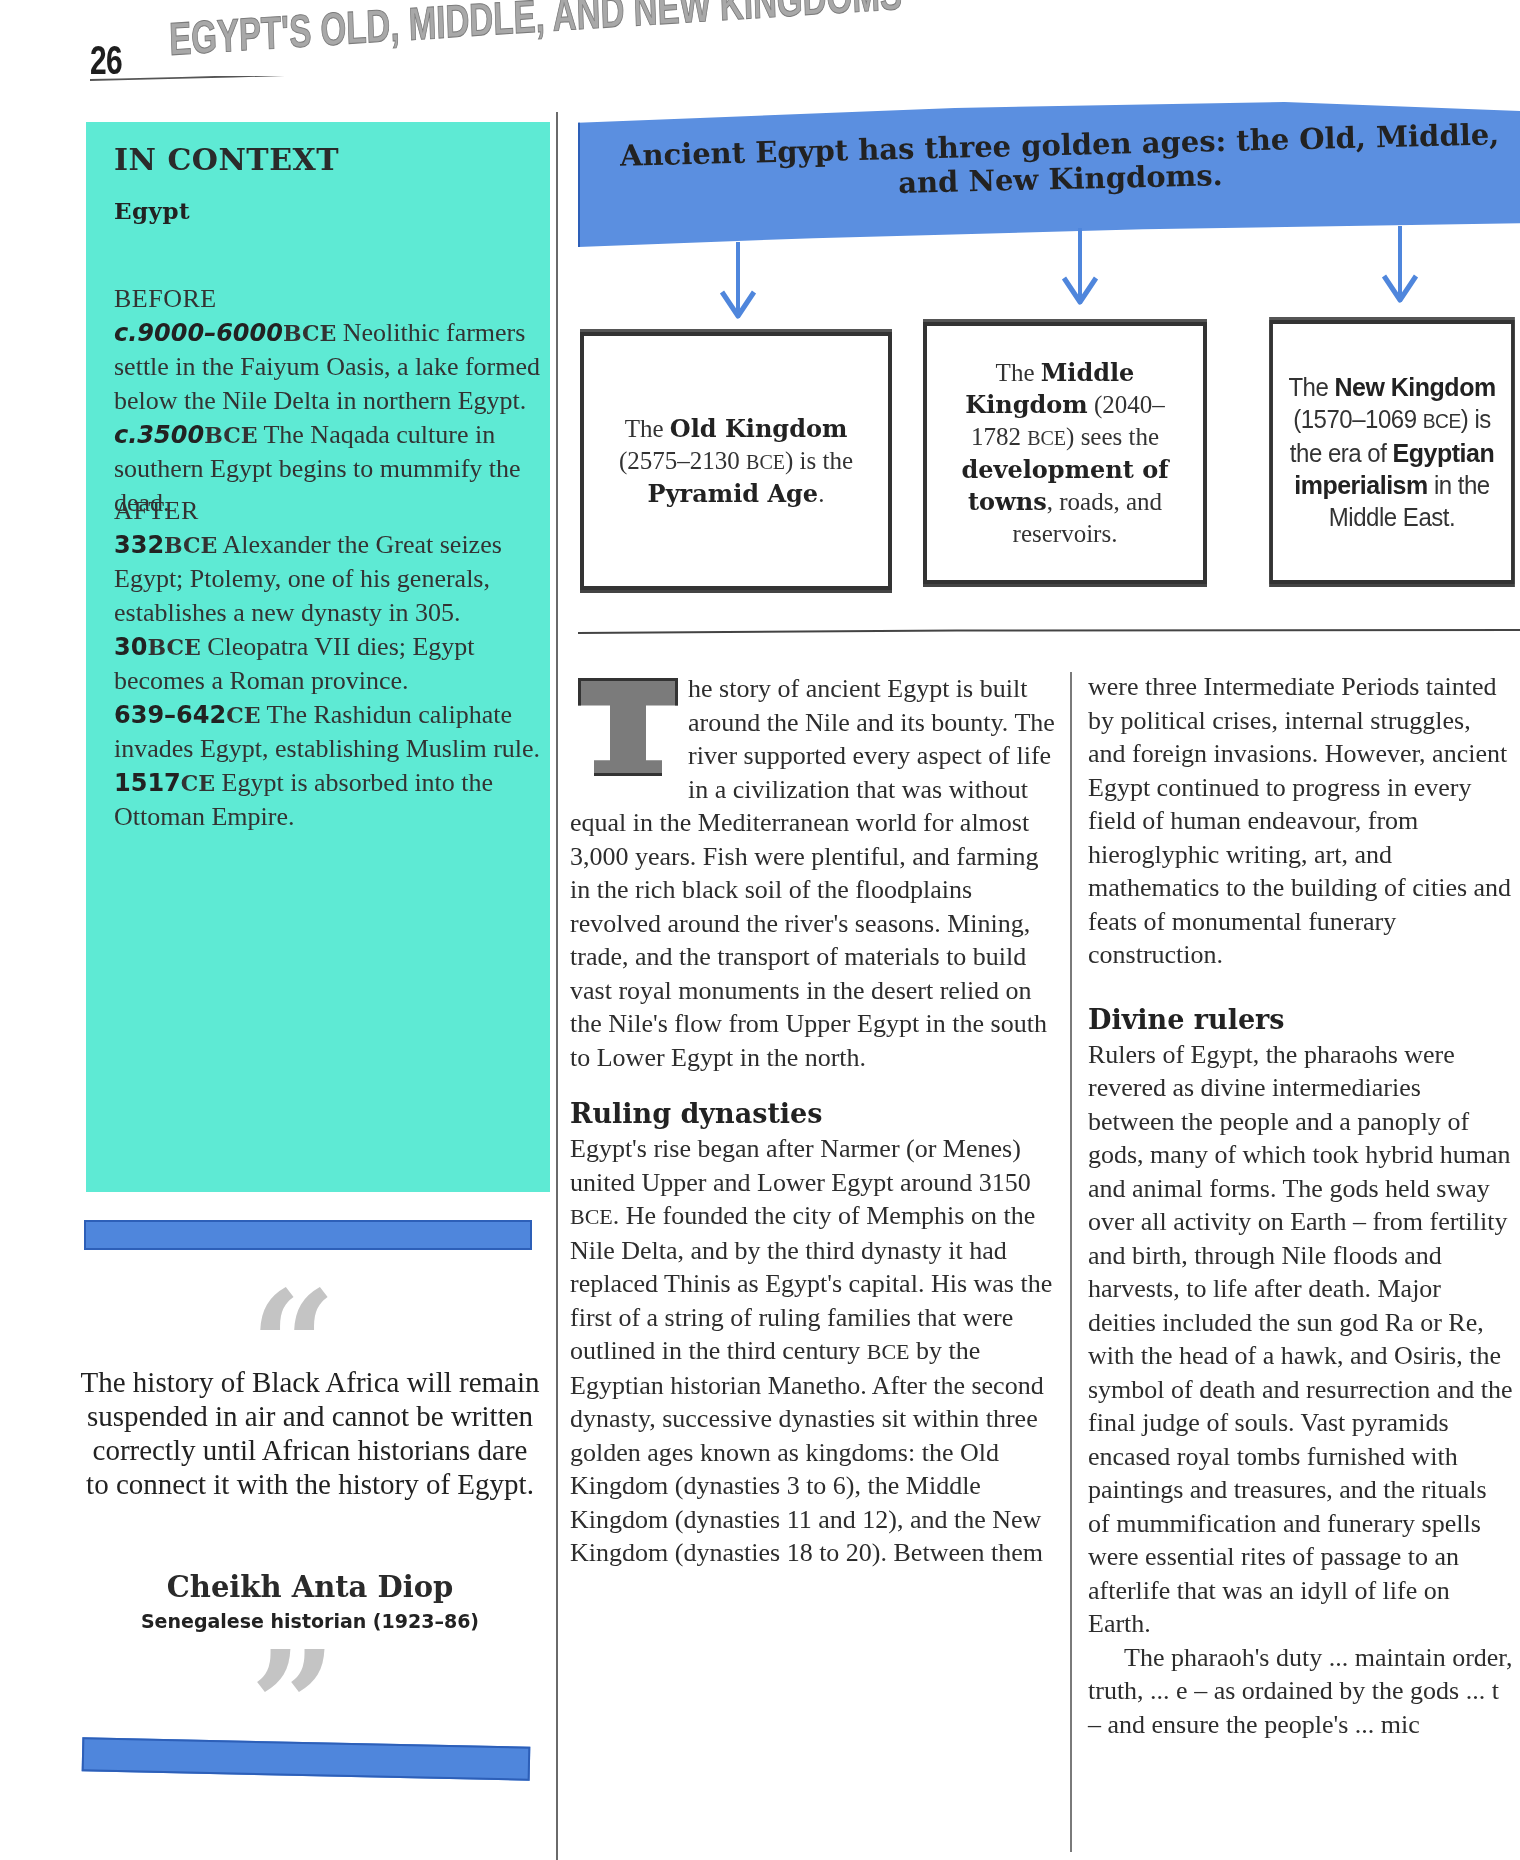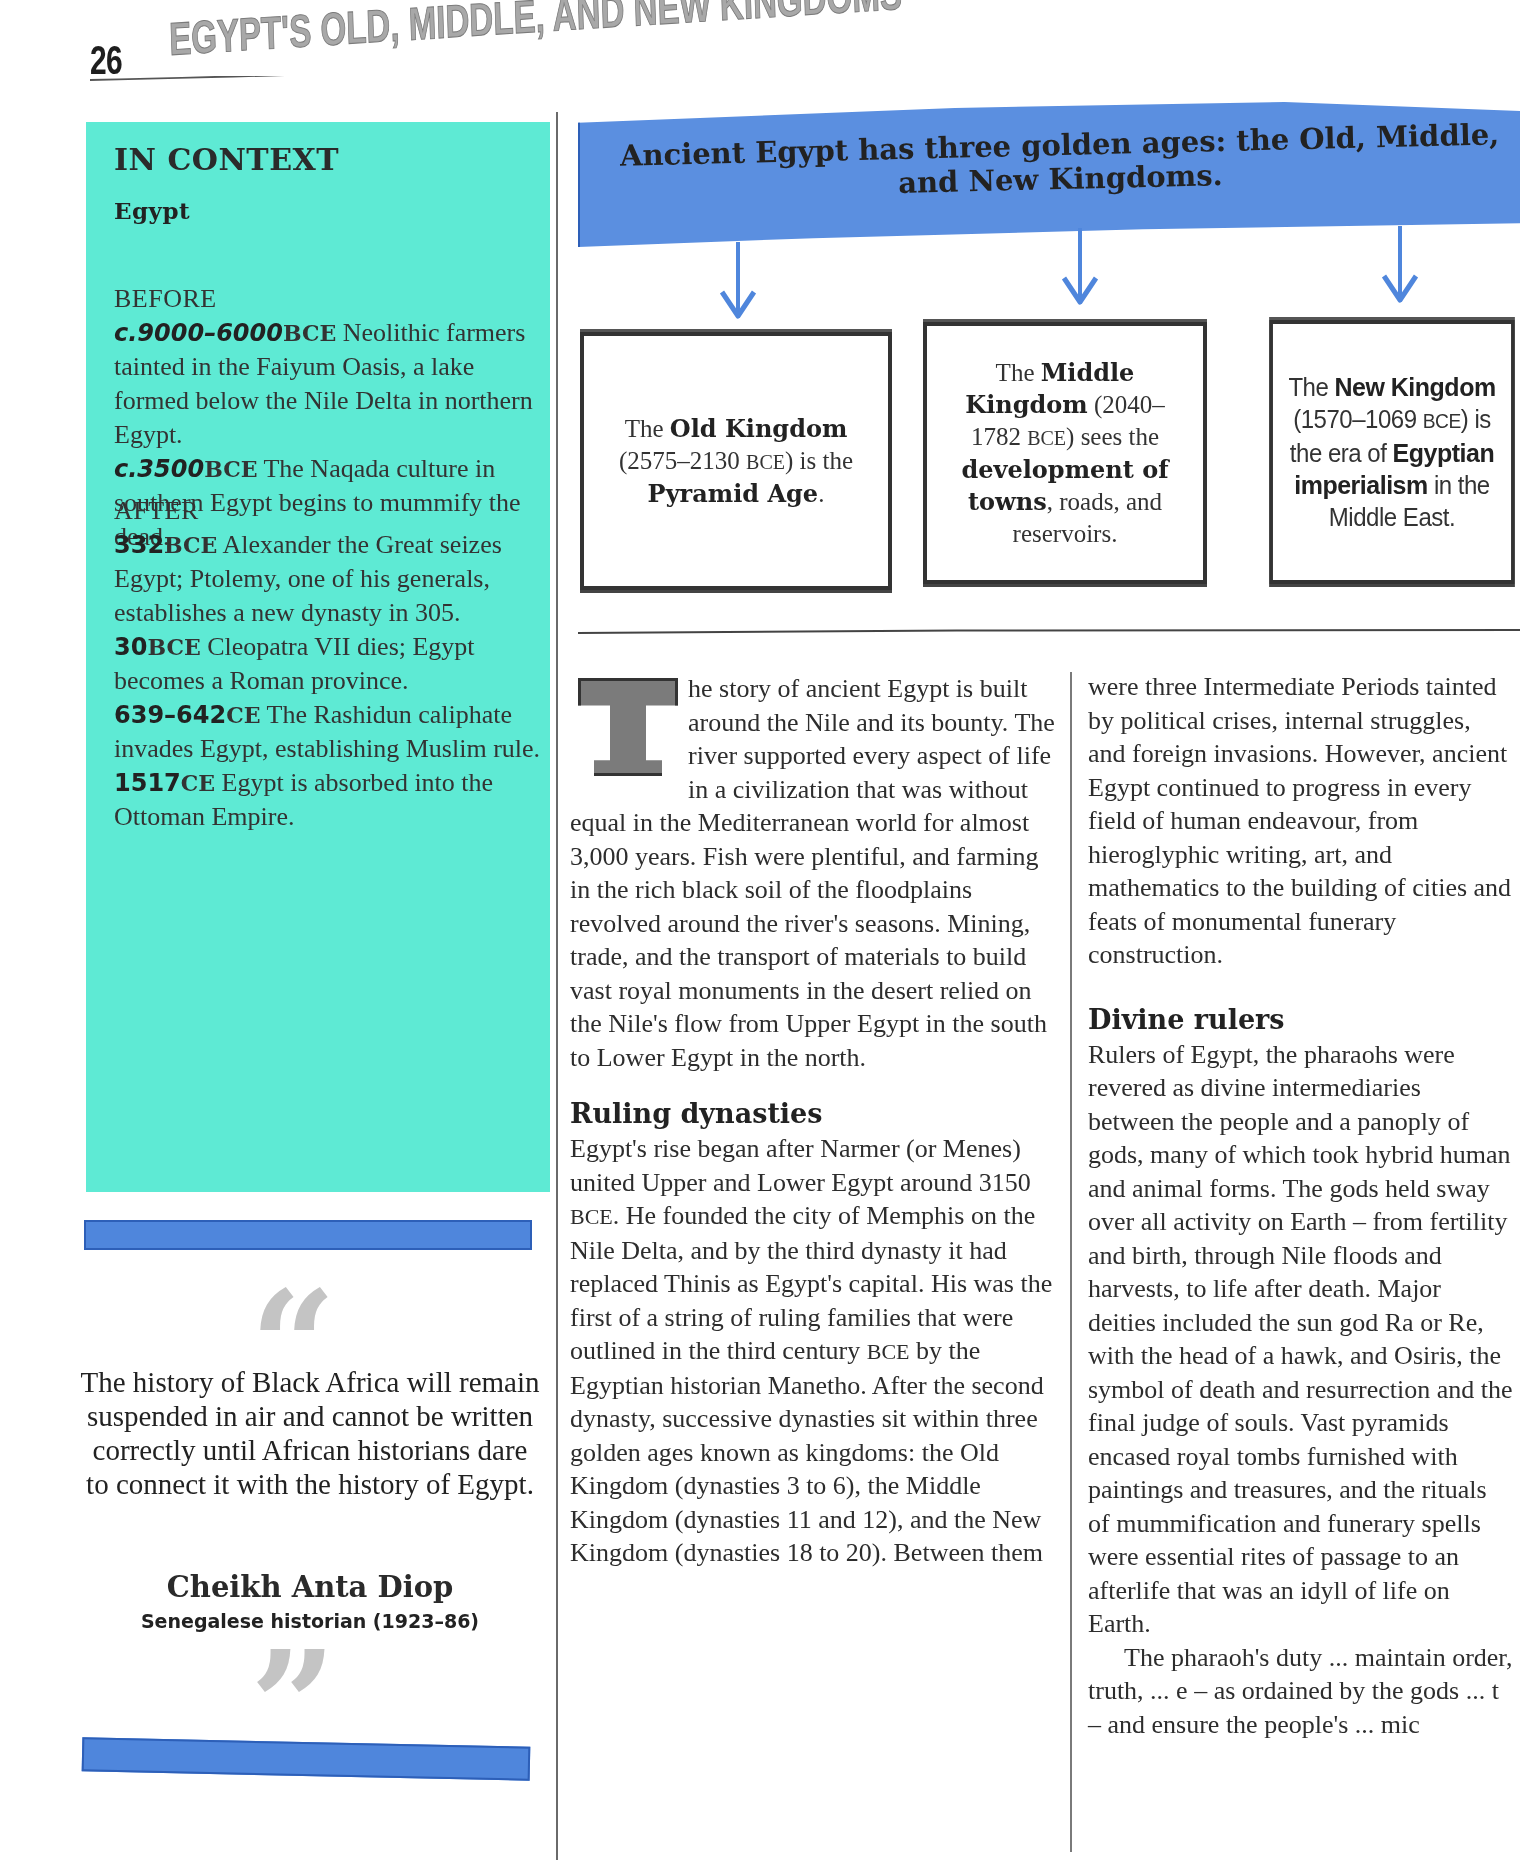--- a/index.html
+++ b/index.html
@@ -70,21 +70,21 @@
   <path d="M0 4 C 500 -6, 900 -34, 1200 -30 C 1330 -28, 1400 -16, 1420 -4" stroke="#555" stroke-width="2" fill="none"></path>
 </svg>
 
 <div class="sidebar">
   <div class="ctx-heading">IN CONTEXT</div>
   <div class="ctx-block" style="top:72px;">
     <span class="ctx-label ctx-strong" style="font-family:'DejaVu Serif',serif;font-size:23px;">Egypt</span>
   </div>
   <div class="ctx-block" style="top:160px;">
     <span class="ctx-label">BEFORE</span>
-    <div class="ctx-entry" style="margin-top:0"><span class="ctx-strong" style="font-style:italic;">c.9000–6000</span><span class="smallcaps">BCE</span><span> Neolithic farmers tainted in the Faiyum Oasis, a lake formed below the Nile Delta in northern Egypt.</span></div>
+    <div class="ctx-entry" style="margin-top:0"><span class="ctx-strong" style="font-style:italic;">c.9000–6000</span><span class="smallcaps">BCE</span><span> Neolithic farmers settle in the Faiyum Oasis, a lake formed below the Nile Delta in northern Egypt.</span></div>
     <div class="ctx-entry"><span class="ctx-strong" style="font-style:italic;">c.3500</span><span class="smallcaps">BCE</span><span> The Naqada culture in southern Egypt begins to mummify the dead.</span></div>
   </div>
   <div class="ctx-block" style="top:372px;">
     <span class="ctx-label">AFTER</span>
     <div class="ctx-entry"><span class="ctx-strong">332</span><span class="smallcaps">BCE</span><span> Alexander the Great seizes Egypt; Ptolemy, one of his generals, establishes a new dynasty in 305.</span></div>
     <div class="ctx-entry"><span class="ctx-strong">30</span><span class="smallcaps">BCE</span><span> Cleopatra VII dies; Egypt becomes a Roman province.</span></div>
     <div class="ctx-entry"><span class="ctx-strong">639–642</span><span class="smallcaps">CE</span><span> The Rashidun caliphate invades Egypt, establishing Muslim rule.</span></div>
     <div class="ctx-entry"><span class="ctx-strong">1517</span><span class="smallcaps">CE</span><span> Egypt is absorbed into the Ottoman Empire.</span></div>
   </div>
 </div>

